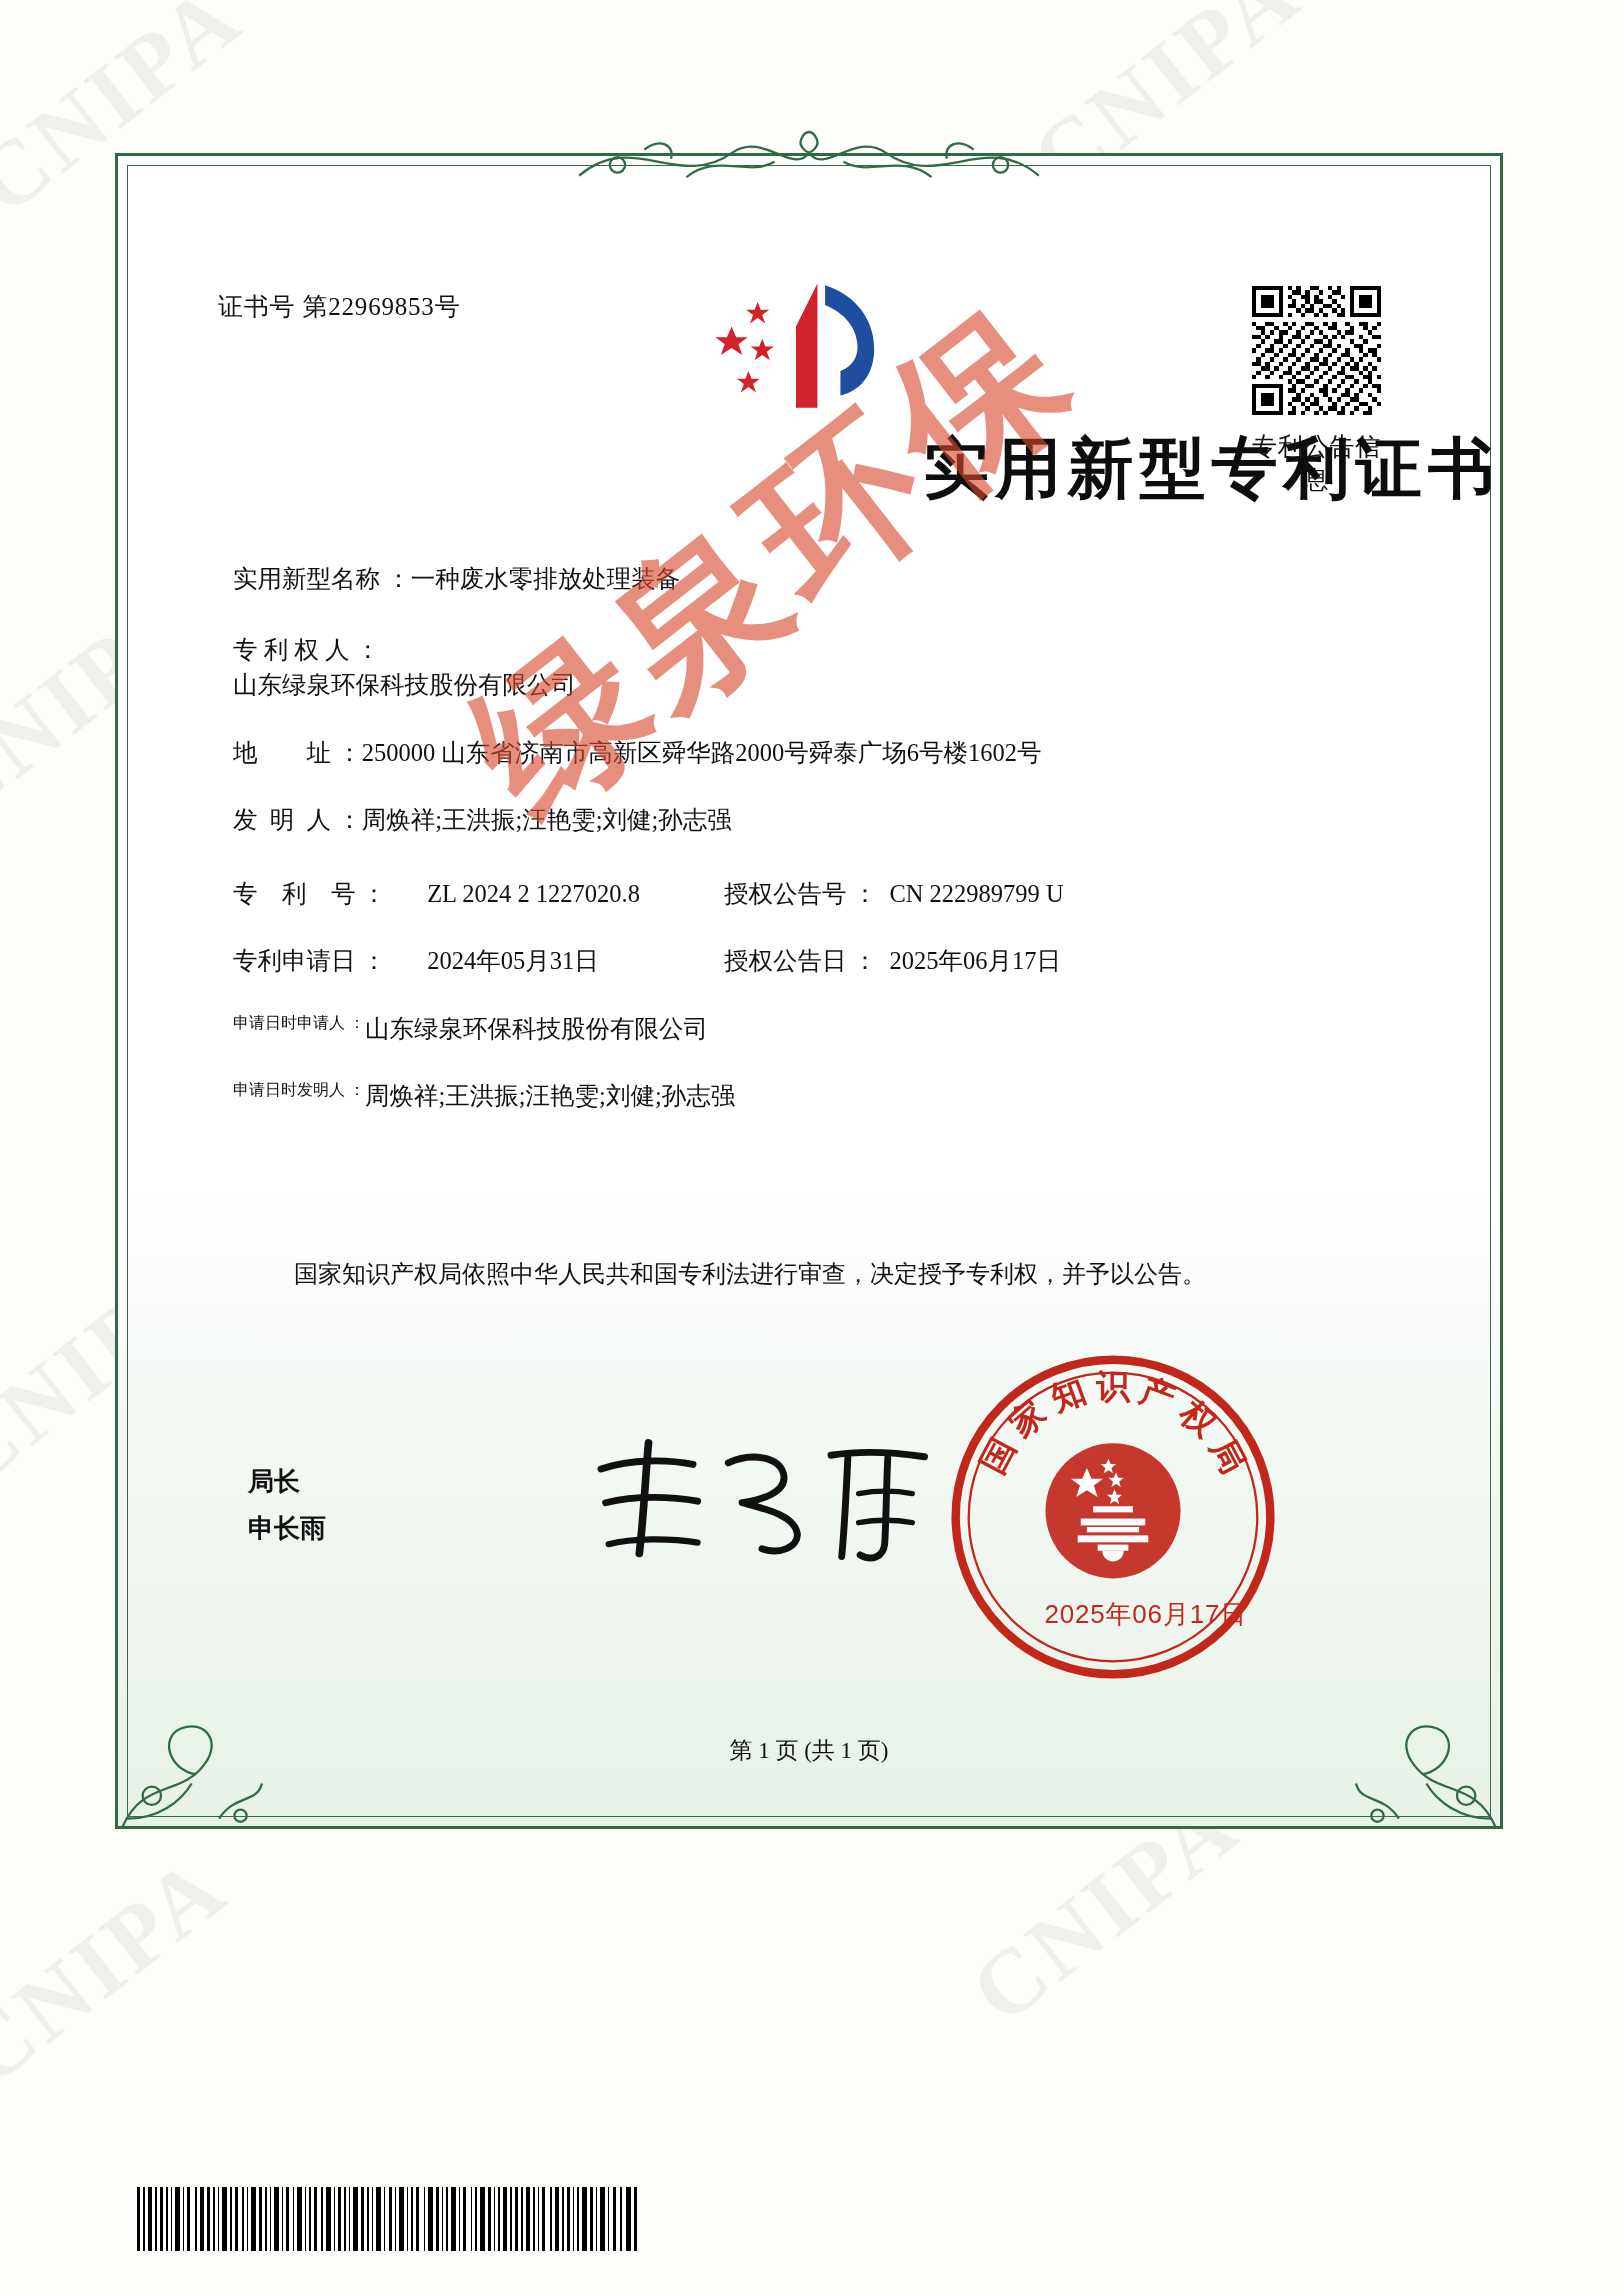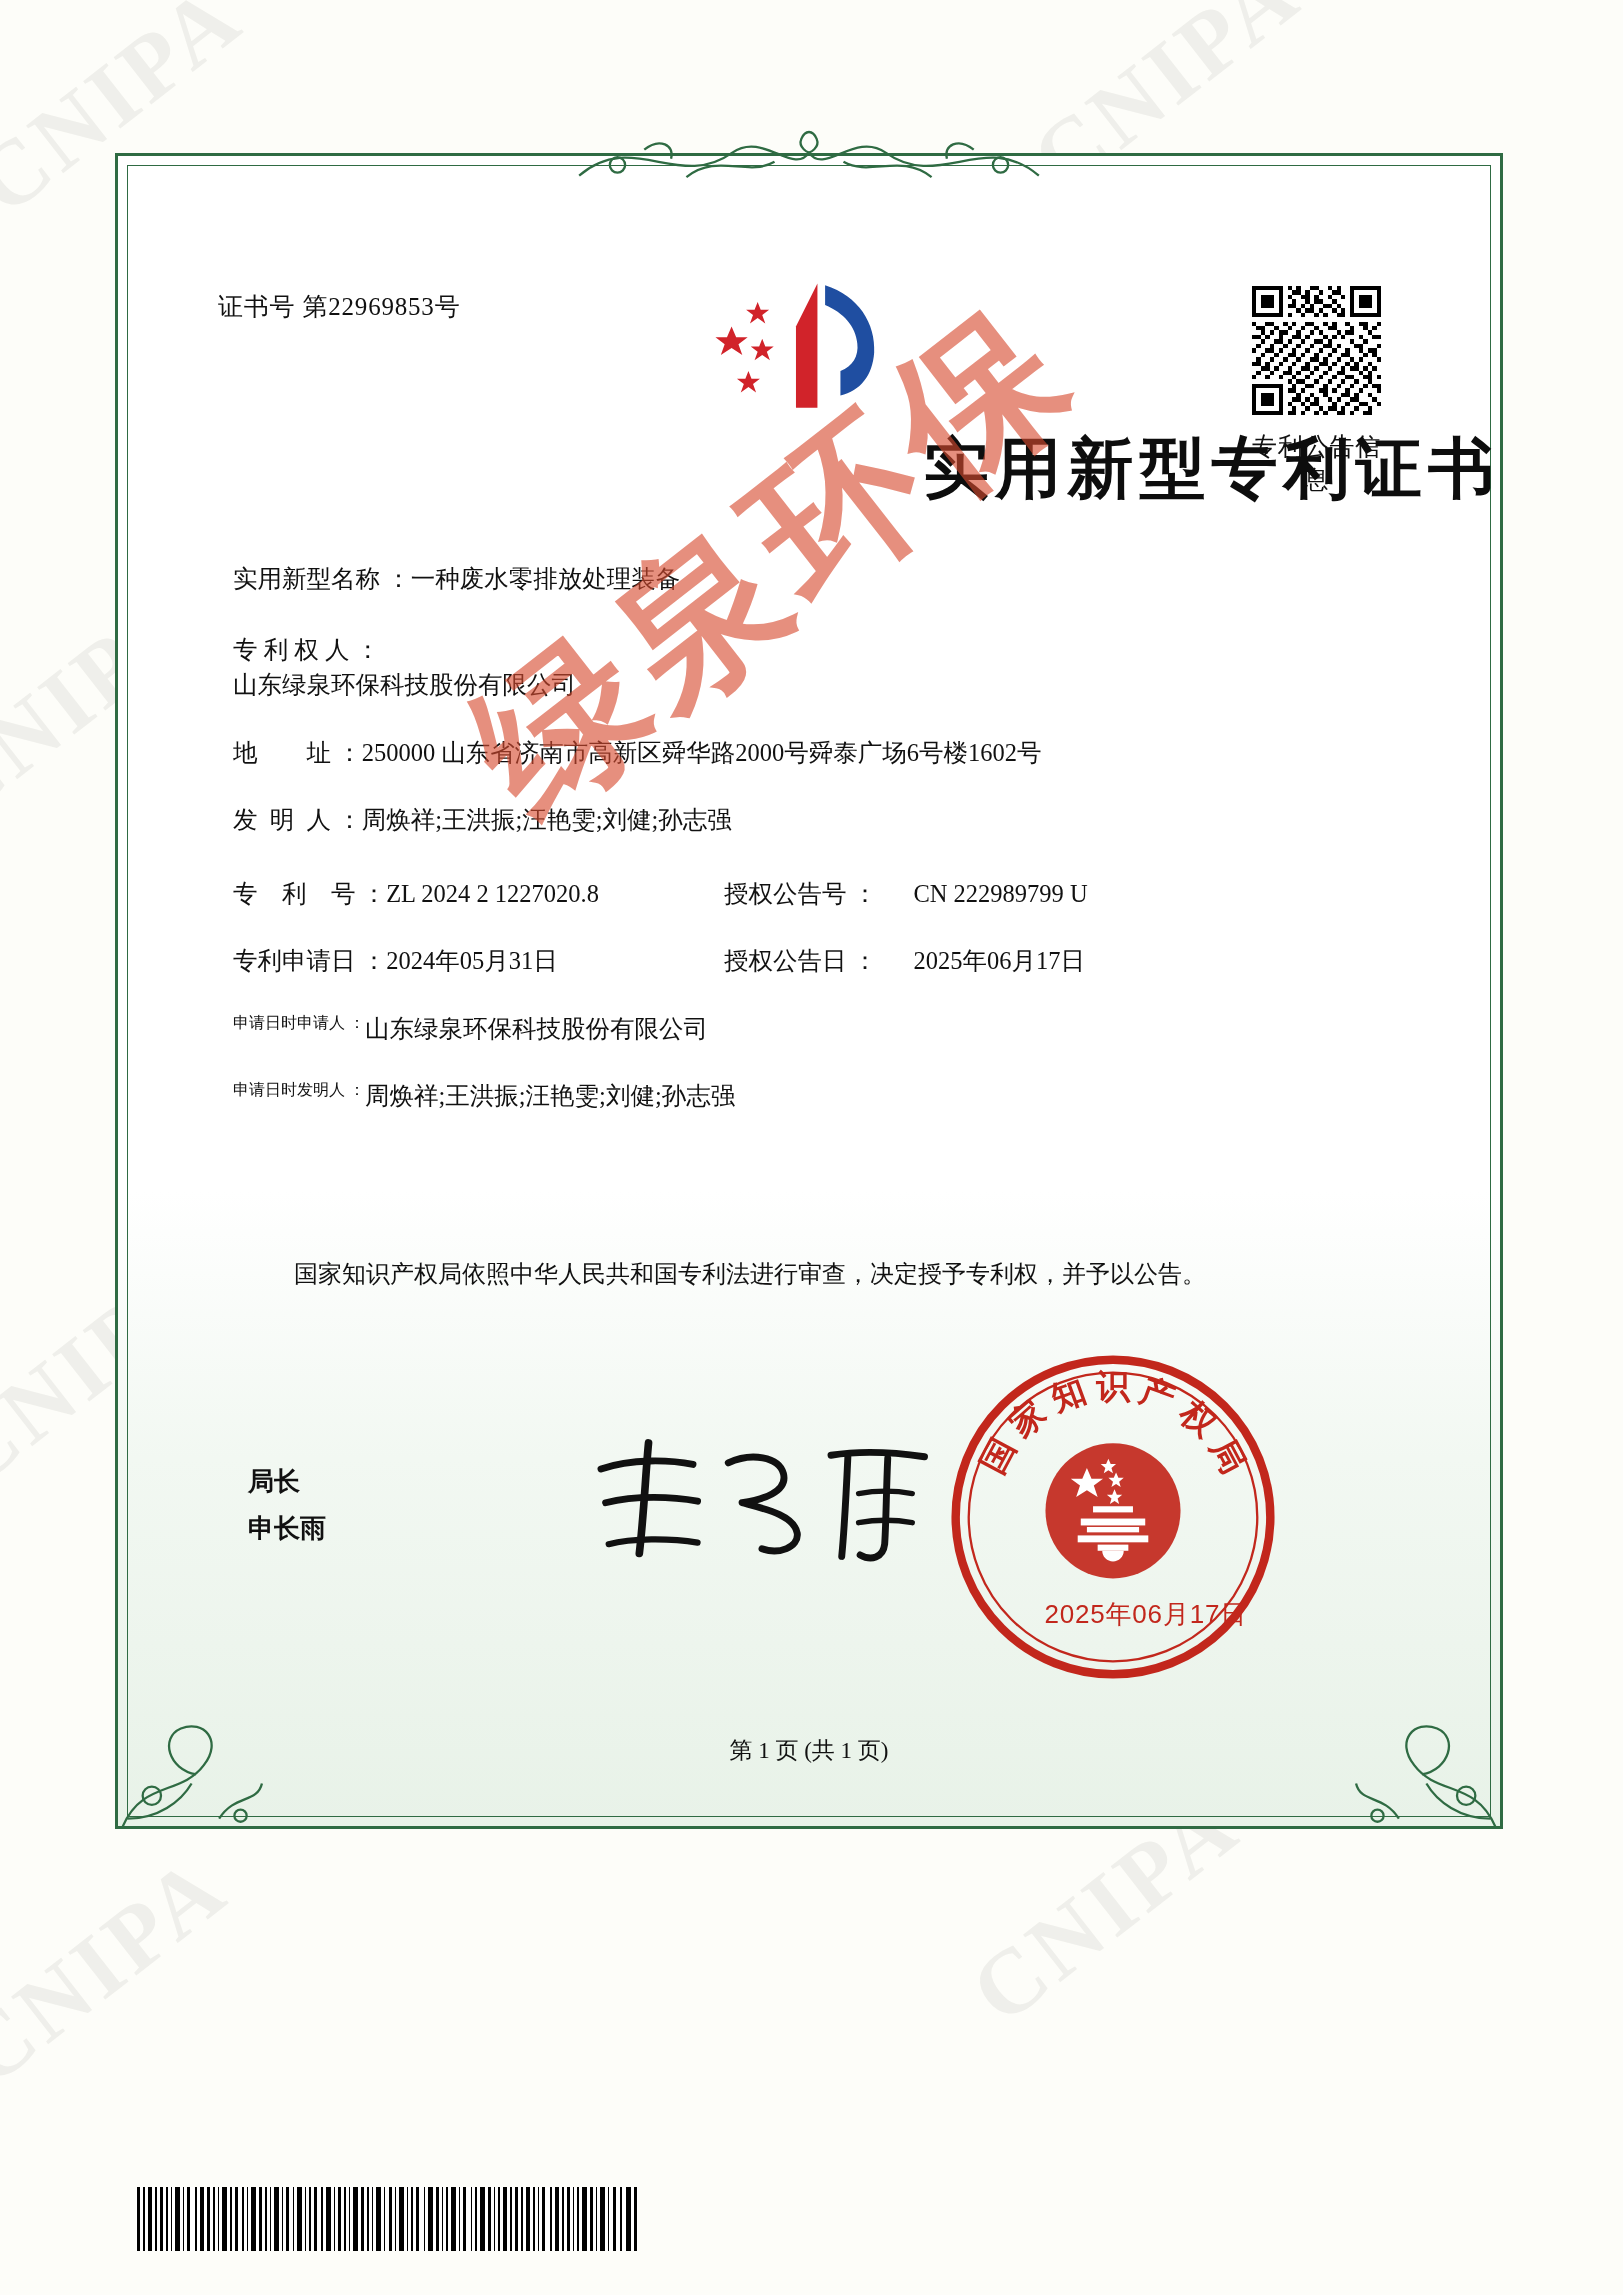--- a/index.html
+++ b/index.html
@@ -149,22 +149,22 @@
   .val {
     flex: 1 1 auto;
     font-size: 24.5px;
     word-break: break-all;
   }
   .two-col {
     display: flex;
     align-items: flex-start;
     margin-bottom: 32px;
   }
-  .col-a { flex: 0 0 491px; display: flex; }
-  .col-b { flex: 1 1 auto; display: flex; gap: 24px; }
+  .col-a { flex: 0 0 491px; display: flex; gap: 41px; }
+  .col-b { flex: 1 1 auto; display: flex; }
   .small-lbl { font-size: 16px; }
 
   .statement {
     position: absolute;
     left: 128px;
     right: 115px;
     top: 1096px;
     font-size: 24px;
     line-height: 1.85;
     color: #111;

